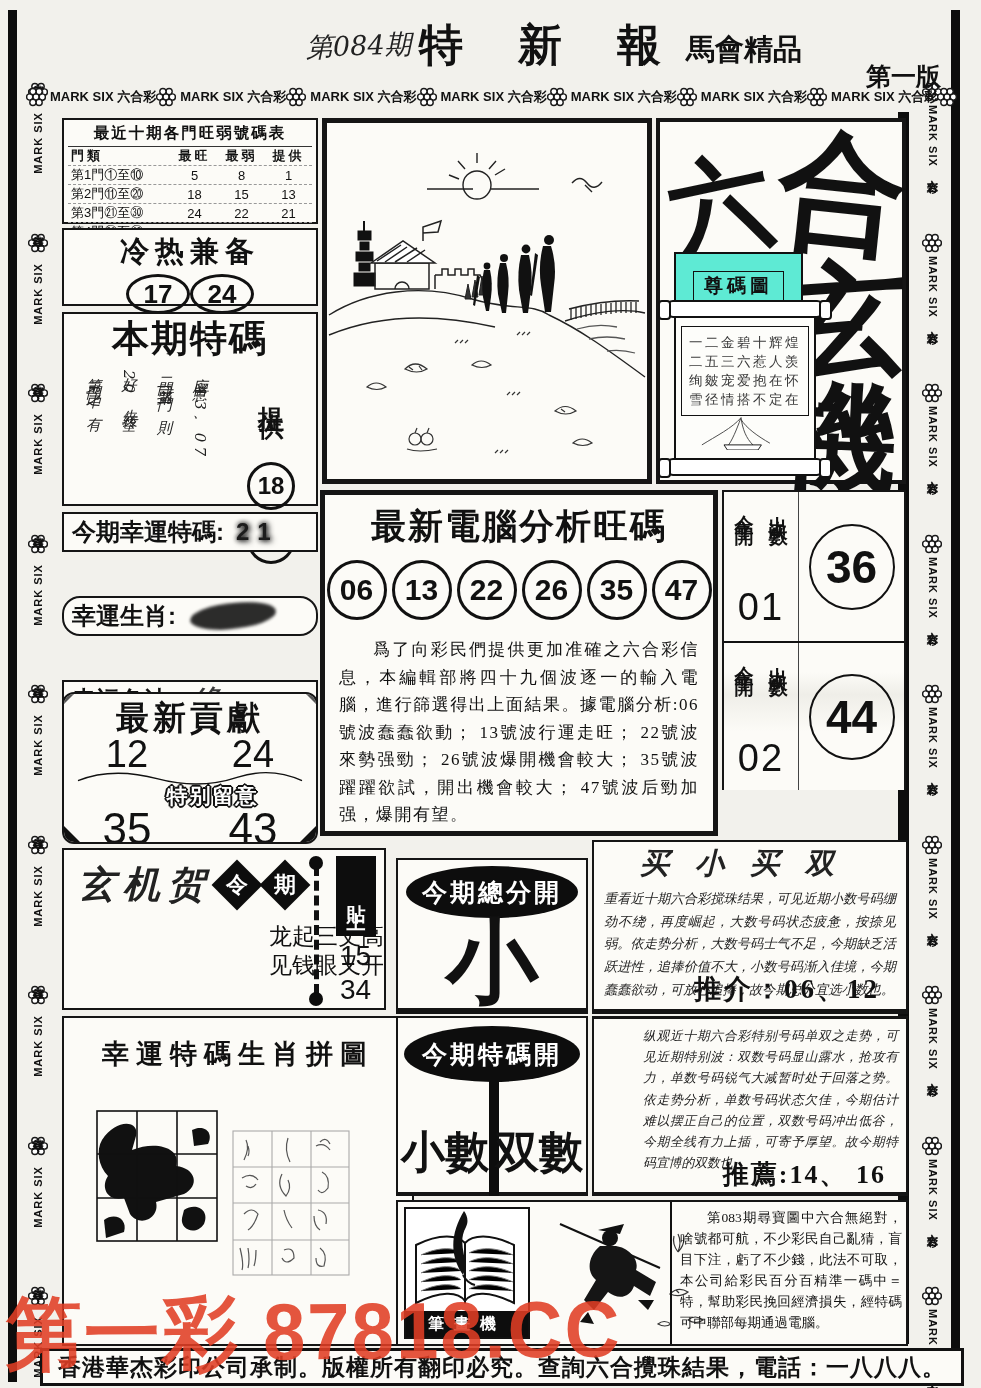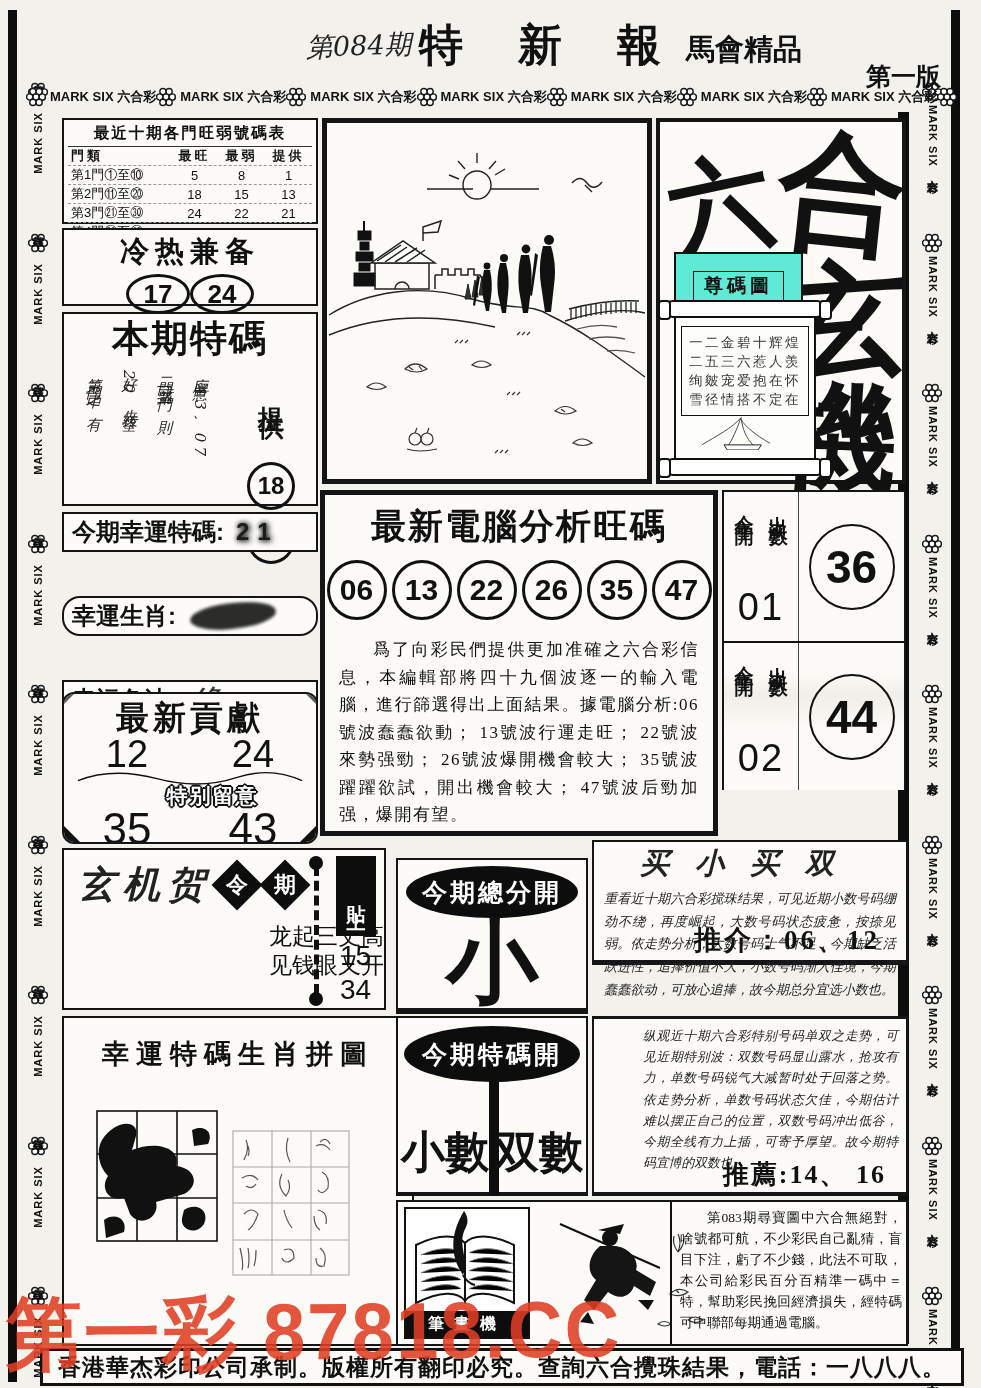--- a/index.html
+++ b/index.html
@@ -554,21 +554,21 @@
           <span class="vtext" style="font-size:19px;font-weight:bold;letter-spacing:6px;">出次數</span>
         </div>
         <span style="font-size:38px;letter-spacing:2px;">02</span>
       </div>
       <div class="center" style="flex:1;">
         <span class="numcircle" style="width:82px;height:82px;font-size:46px;border-width:2.5px;">44</span>
       </div>
     </div>
   </div>
 
-  <div class="abs box" style="left:592px;top:840px;width:316px;height:125px;border-width:2px 2px 5px 2px;">
+  <div class="abs box" style="left:592px;top:840px;width:316px;height:174px;border-width:2px 2px 5px 2px;">
     <div class="hand" style="text-align:center;font-size:29px;font-weight:bold;letter-spacing:26px;margin-top:2px;white-space:nowrap;">买小买双</div>
     <div class="hand" style="margin:4px 10px 0 10px;font-size:13.2px;line-height:1.72;text-align:justify;">重看近十期六合彩搅珠结果，可见近期小数号码绷劲不绕，再度崛起，大数号码状态疲惫，按捺见弱。依走势分析，大数号码士气不足，今期缺乏活跃进性，追捧价值不大，小数号码渐入佳境，今期蠢蠢欲动，可放心追捧，故今期总分宜选小数也。</div>
     <div class="serif" style="position:absolute;right:26px;bottom:2px;font-size:27px;font-weight:900;letter-spacing:3px;">推介：06、12</div>
   </div>
 
   <div class="abs box" style="left:396px;top:858px;width:192px;height:156px;border-width:2px 2px 6px 2px;">
     <div class="ellipse-label" style="width:172px;height:52px;margin:6px auto 0;font-size:25px;">今期總分開</div>
     <div class="serif center" style="font-size:92px;font-weight:bold;height:92px;margin-top:-2px;">小</div>
   </div>
 

